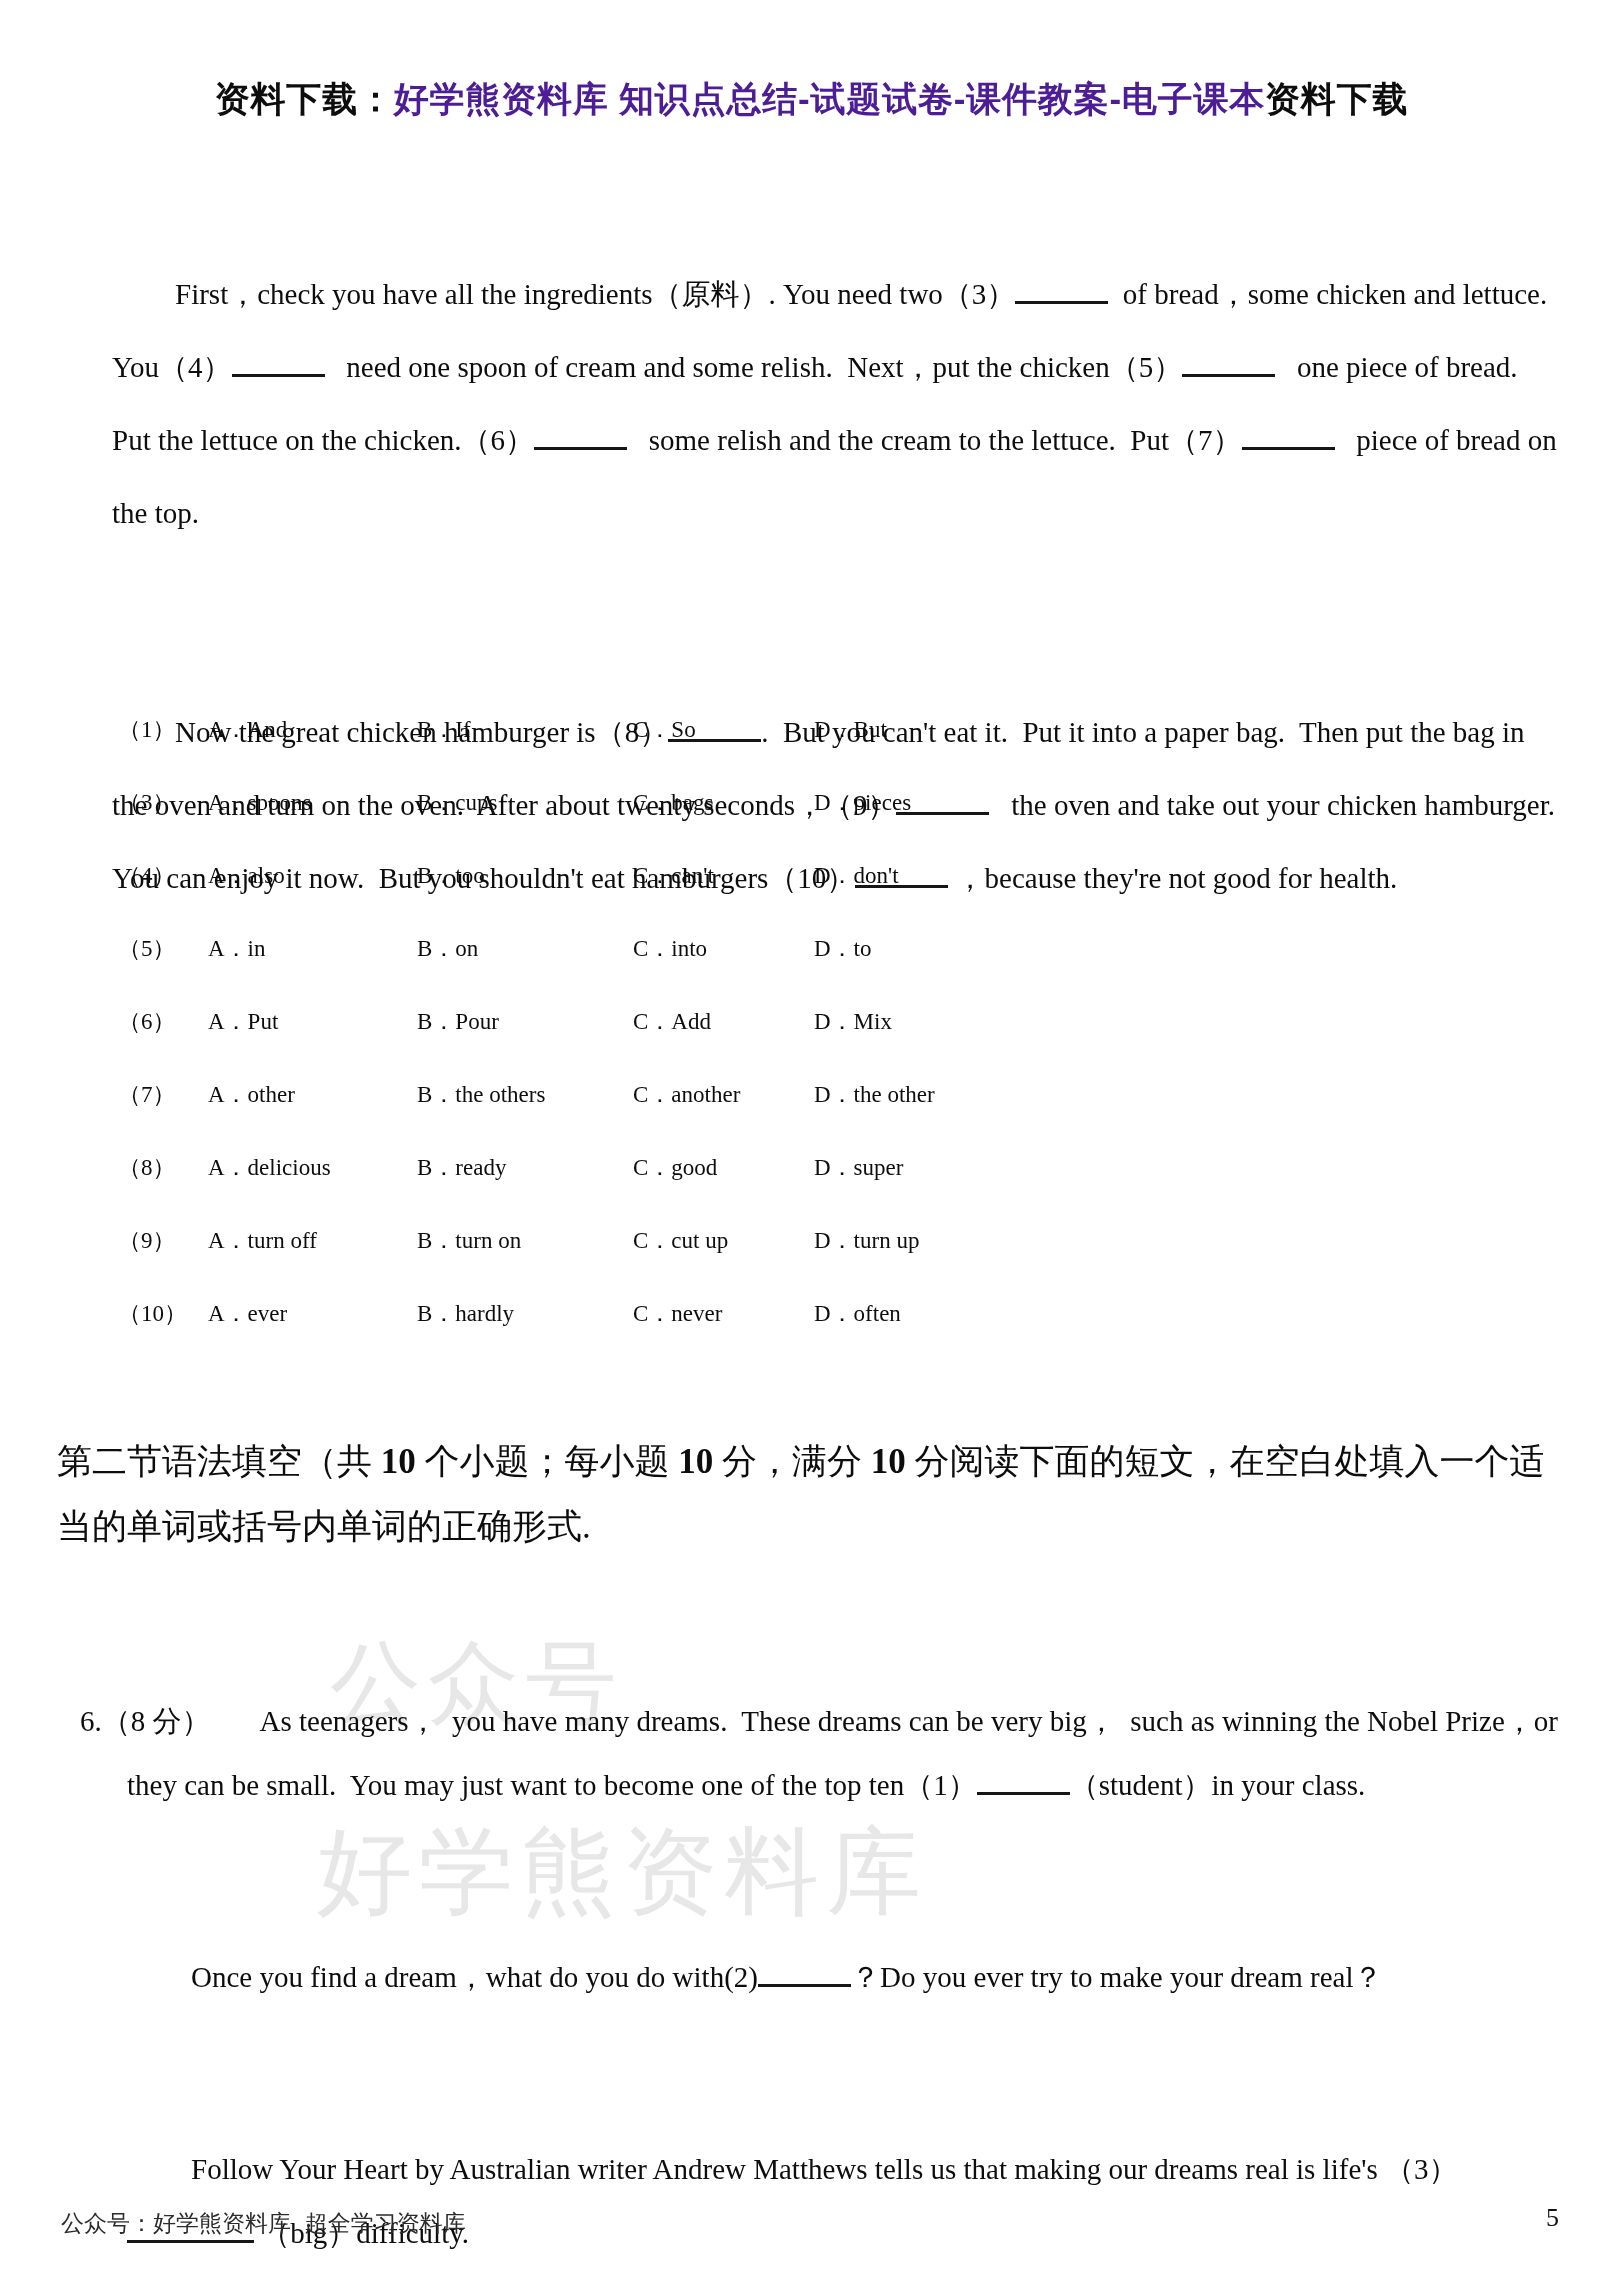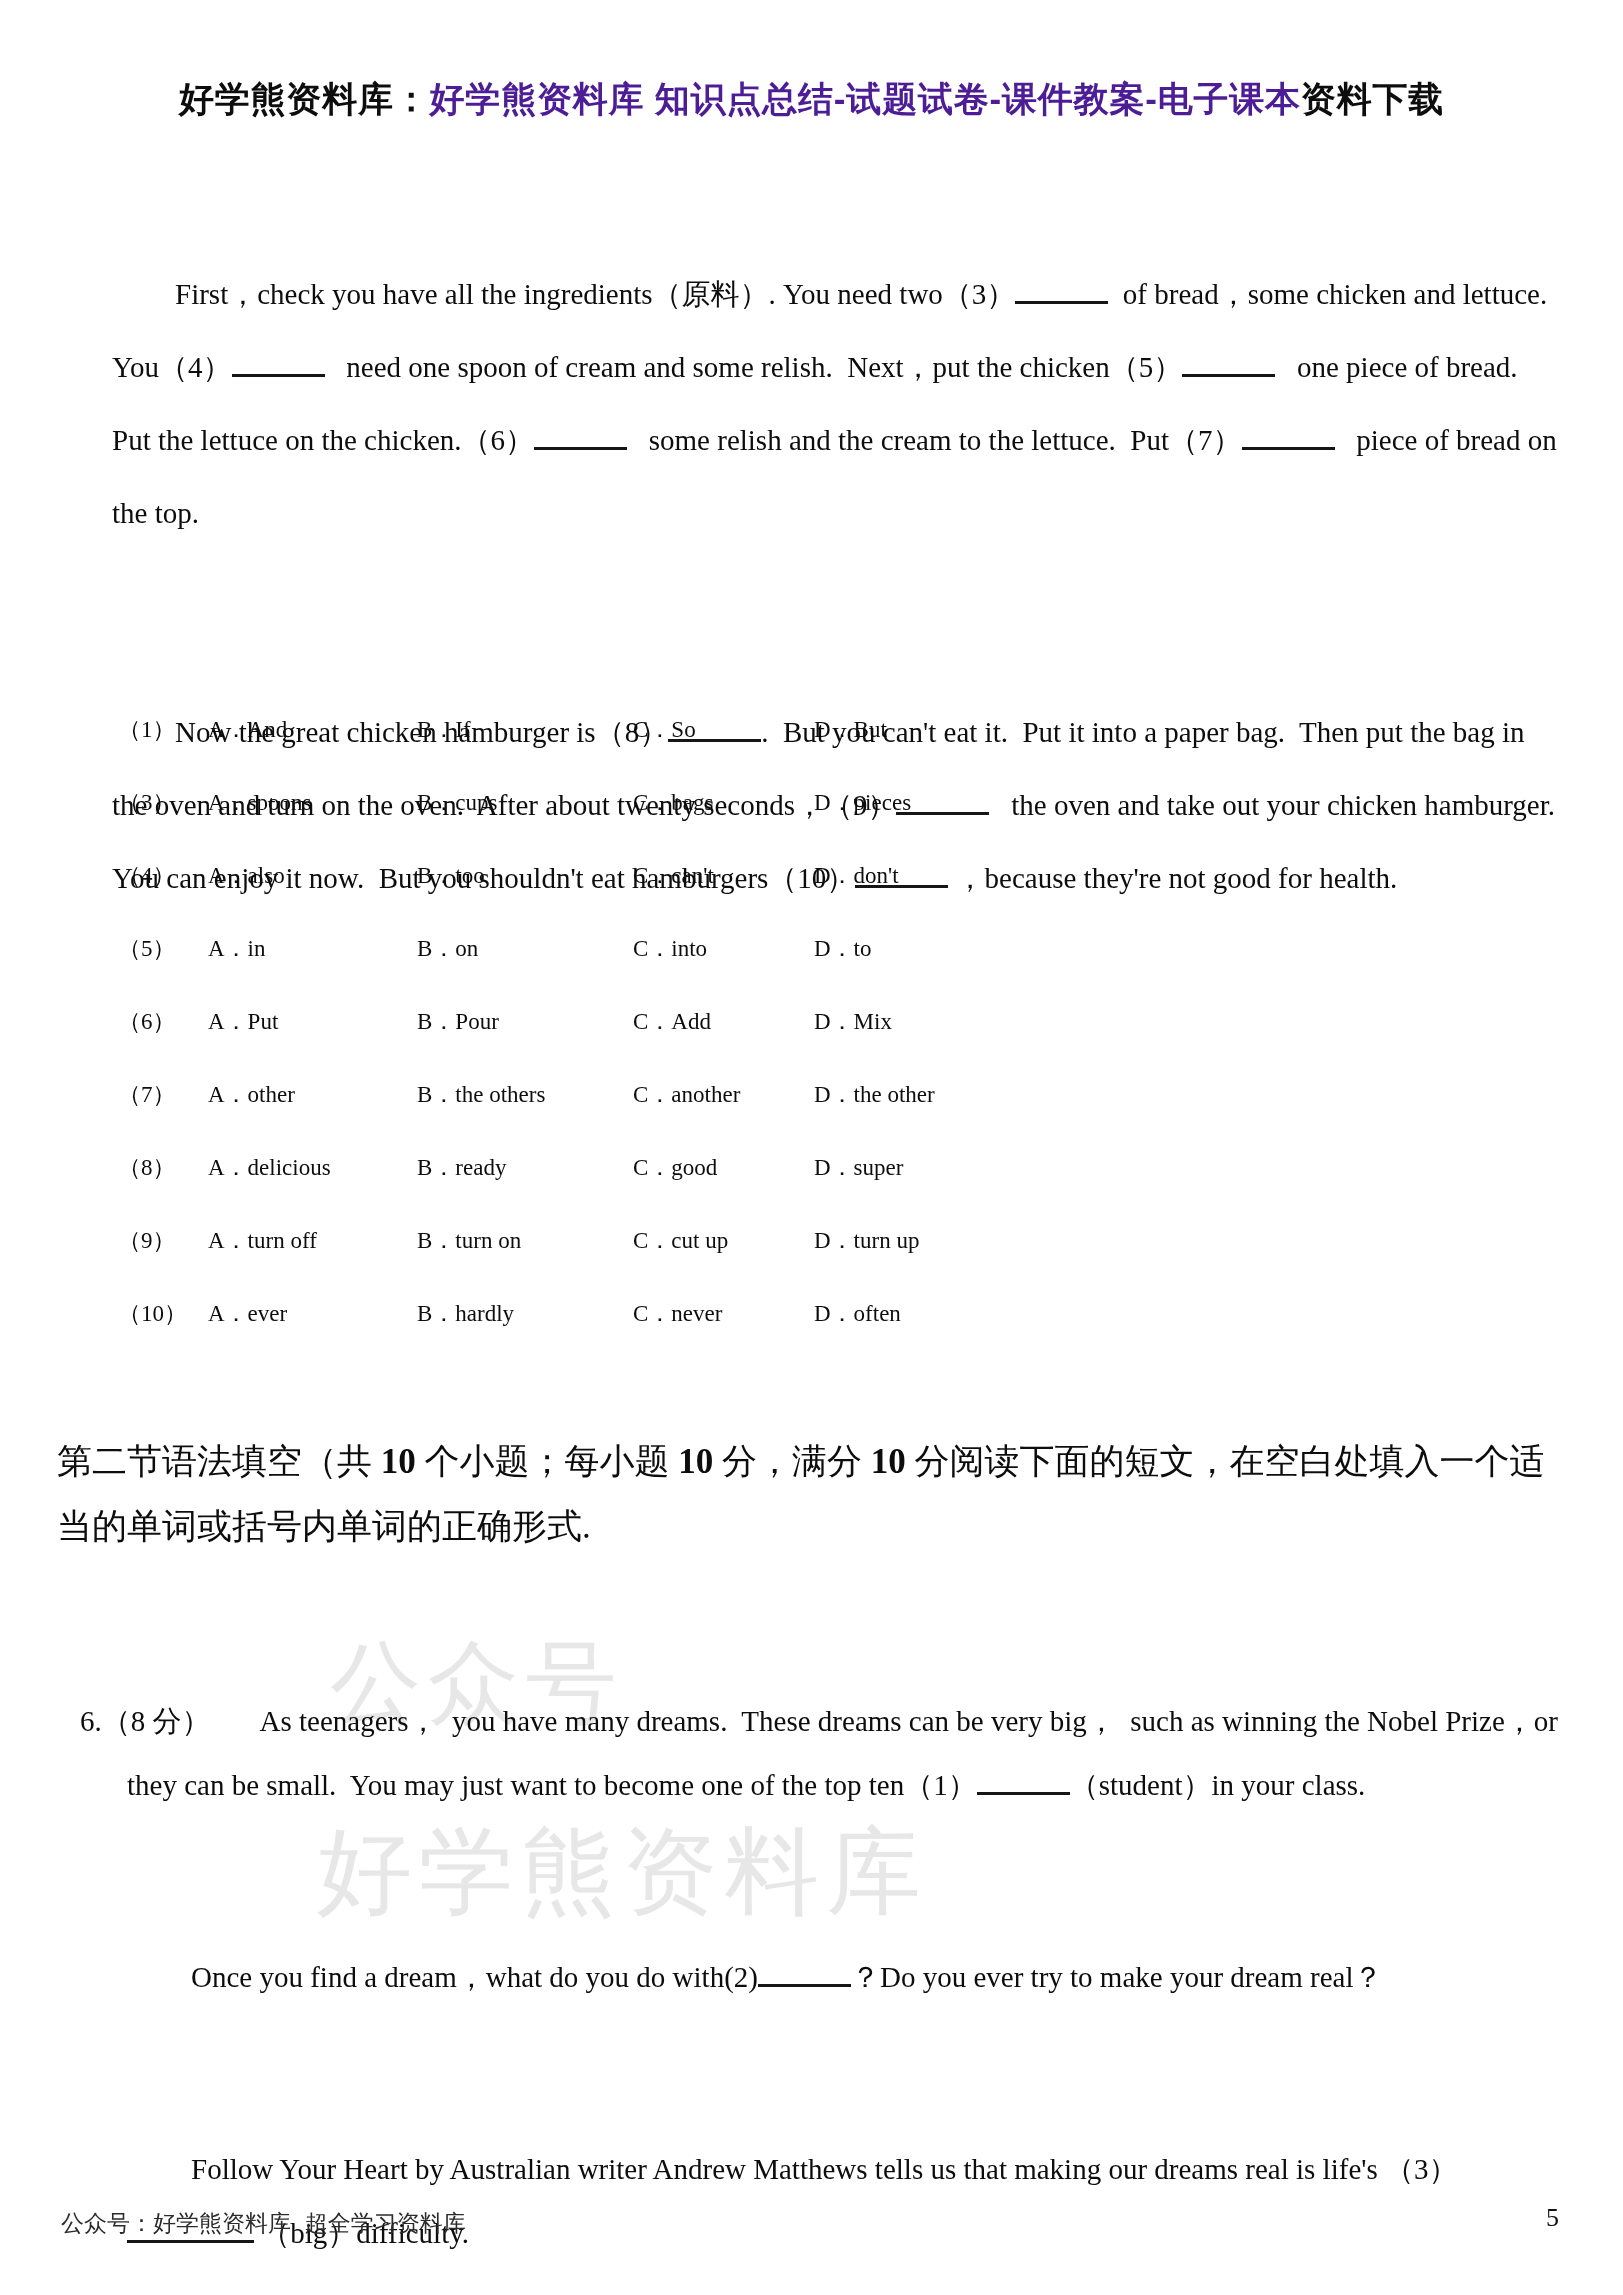--- a/index.html
+++ b/index.html
@@ -68,21 +68,21 @@
     position:absolute;left:1546px;top:2203px;z-index:1;
     font-size:26px;color:#111;
   }
 </style>
 </head>
 <body>
 
 <div class="wm wm1">公众号</div>
 <div class="wm wm2">好学熊资料库</div>
 
-<div class="hdr"><span>好学熊资料库：</span><span class="hl">好学熊资料库  知识点总结-试题试卷-课件教案-电子课本</span><span>资料下载</span></div>
+<div class="hdr"><span>资料下载：</span><span class="hl">好学熊资料库  知识点总结-试题试卷-课件教案-电子课本</span><span>资料下载</span></div>
 
 <div class="part1">
   <p><span>First，check you have all the ingredients（原料）. You need two（3）</span><span class="blank"></span><span>  of bread，some chicken and lettuce.  You（4）</span><span class="blank"></span><span>   need one spoon of cream and some relish.  Next，put the chicken（5）</span><span class="blank"></span><span>   one piece of bread. Put the lettuce on the chicken.（6）</span><span class="blank"></span><span>   some relish and the cream to the lettuce.  Put（7）</span><span class="blank"></span><span>   piece of bread on the top.</span></p>
   <p><span>Now the great chicken hamburger is（8）</span><span class="blank"></span><span>.  But you can't eat it.  Put it into a paper bag.  Then put the bag in the oven and turn on the oven.  After about twenty seconds，（9）</span><span class="blank"></span><span>   the oven and take out your chicken hamburger.  You can enjoy it now.  But you shouldn't eat hamburgers（10）</span><span class="blank"></span><span> ，because they're not good for health.</span></p>
 </div>
 
 <div class="opts">
   <div class="opt-row"><span class="opt-num">（1）</span><span class="opt-a">A．And</span><span class="opt-b">B．If</span><span class="opt-c">C．So</span><span class="opt-d">D．But</span></div>
   <div class="opt-row"><span class="opt-num">（3）</span><span class="opt-a">A．spoons</span><span class="opt-b">B．cups</span><span class="opt-c">C．bags</span><span class="opt-d">D．pieces</span></div>
   <div class="opt-row"><span class="opt-num">（4）</span><span class="opt-a">A．also</span><span class="opt-b">B．too</span><span class="opt-c">C．can't</span><span class="opt-d">D．don't</span></div>

